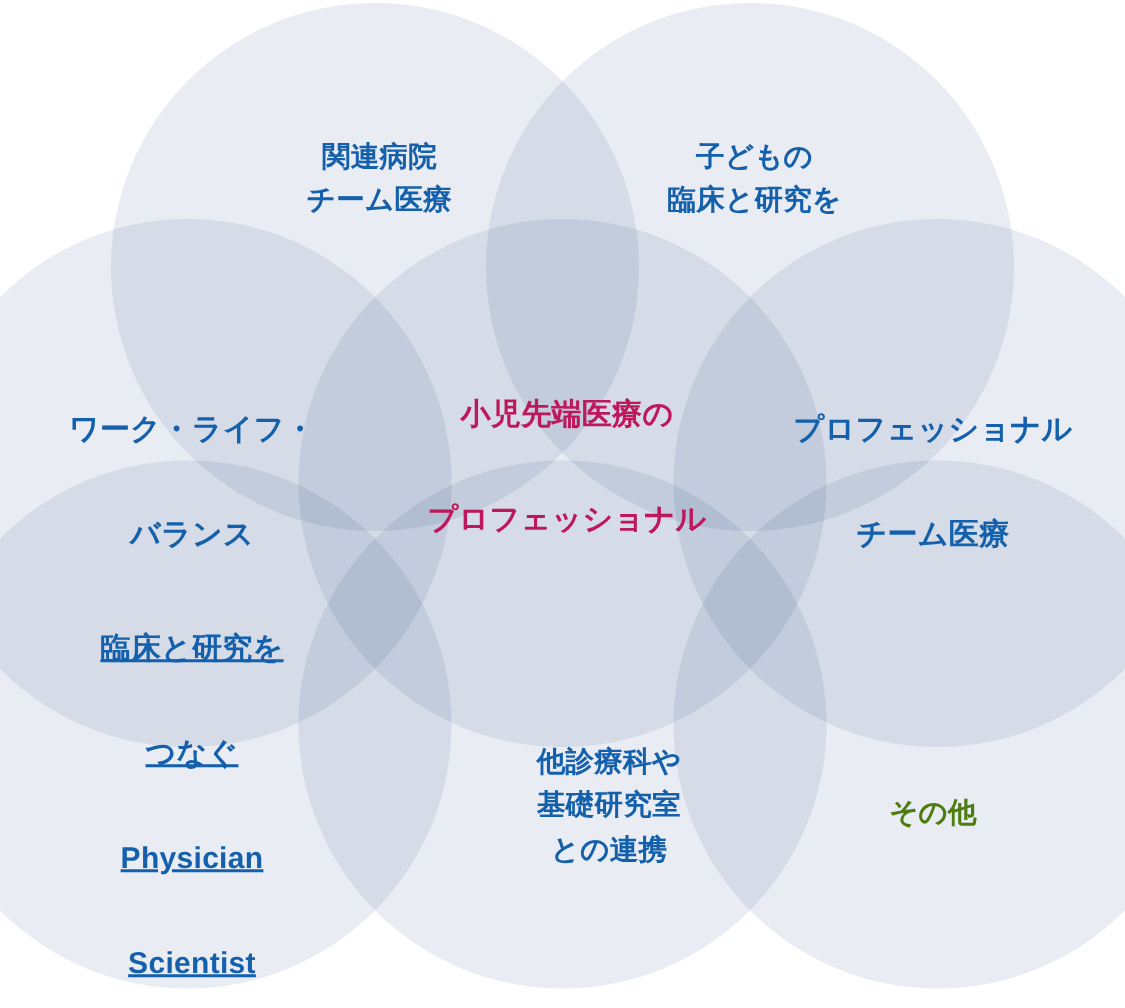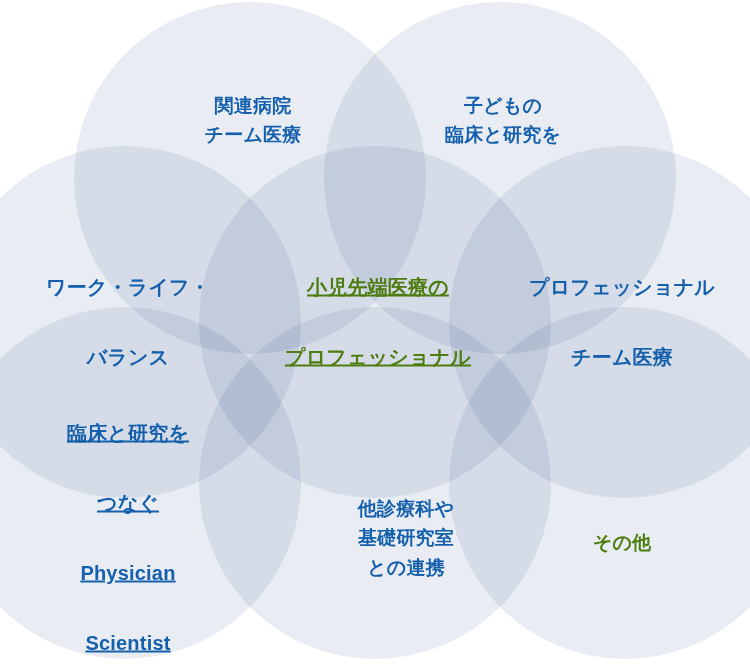--- a/index.html
+++ b/index.html
@@ -87,21 +87,21 @@
         <span class="line">チーム医療</span>
       </div>
       <div class="circle-label label-small" style="left: 503px; top: 120px; color: rgb(21, 96, 172);">
         <span class="line">子どもの</span>
         <span class="line">臨床と研究を</span>
       </div>
       <div class="circle-label label-wide" style="left: 128px; top: 322px; color: rgb(21, 96, 172);">
         <span class="line">ワーク・ライフ・</span>
         <span class="line">バランス</span>
       </div>
-      <div class="circle-label label-wide" style="left: 378px; top: 322px; color: #4d7c0f; text-decoration: underline;">
+      <div class="circle-label label-wide" style="left: 378px; top: 312px; color: #be185d;">
         <span class="line">小児先端医療の</span>
         <span class="line">プロフェッショナル</span>
       </div>
       <div class="circle-label label-wide" style="left: 622px; top: 322px; color: rgb(21, 96, 172);">
         <span class="line">プロフェッショナル</span>
         <span class="line">チーム医療</span>
       </div>
       <div class="circle-label label-wide" style="left: 128px; top: 538px; color: rgb(21, 96, 172); text-decoration: underline;">
         <span class="line">臨床と研究を</span>
         <span class="line">つなぐ</span>

